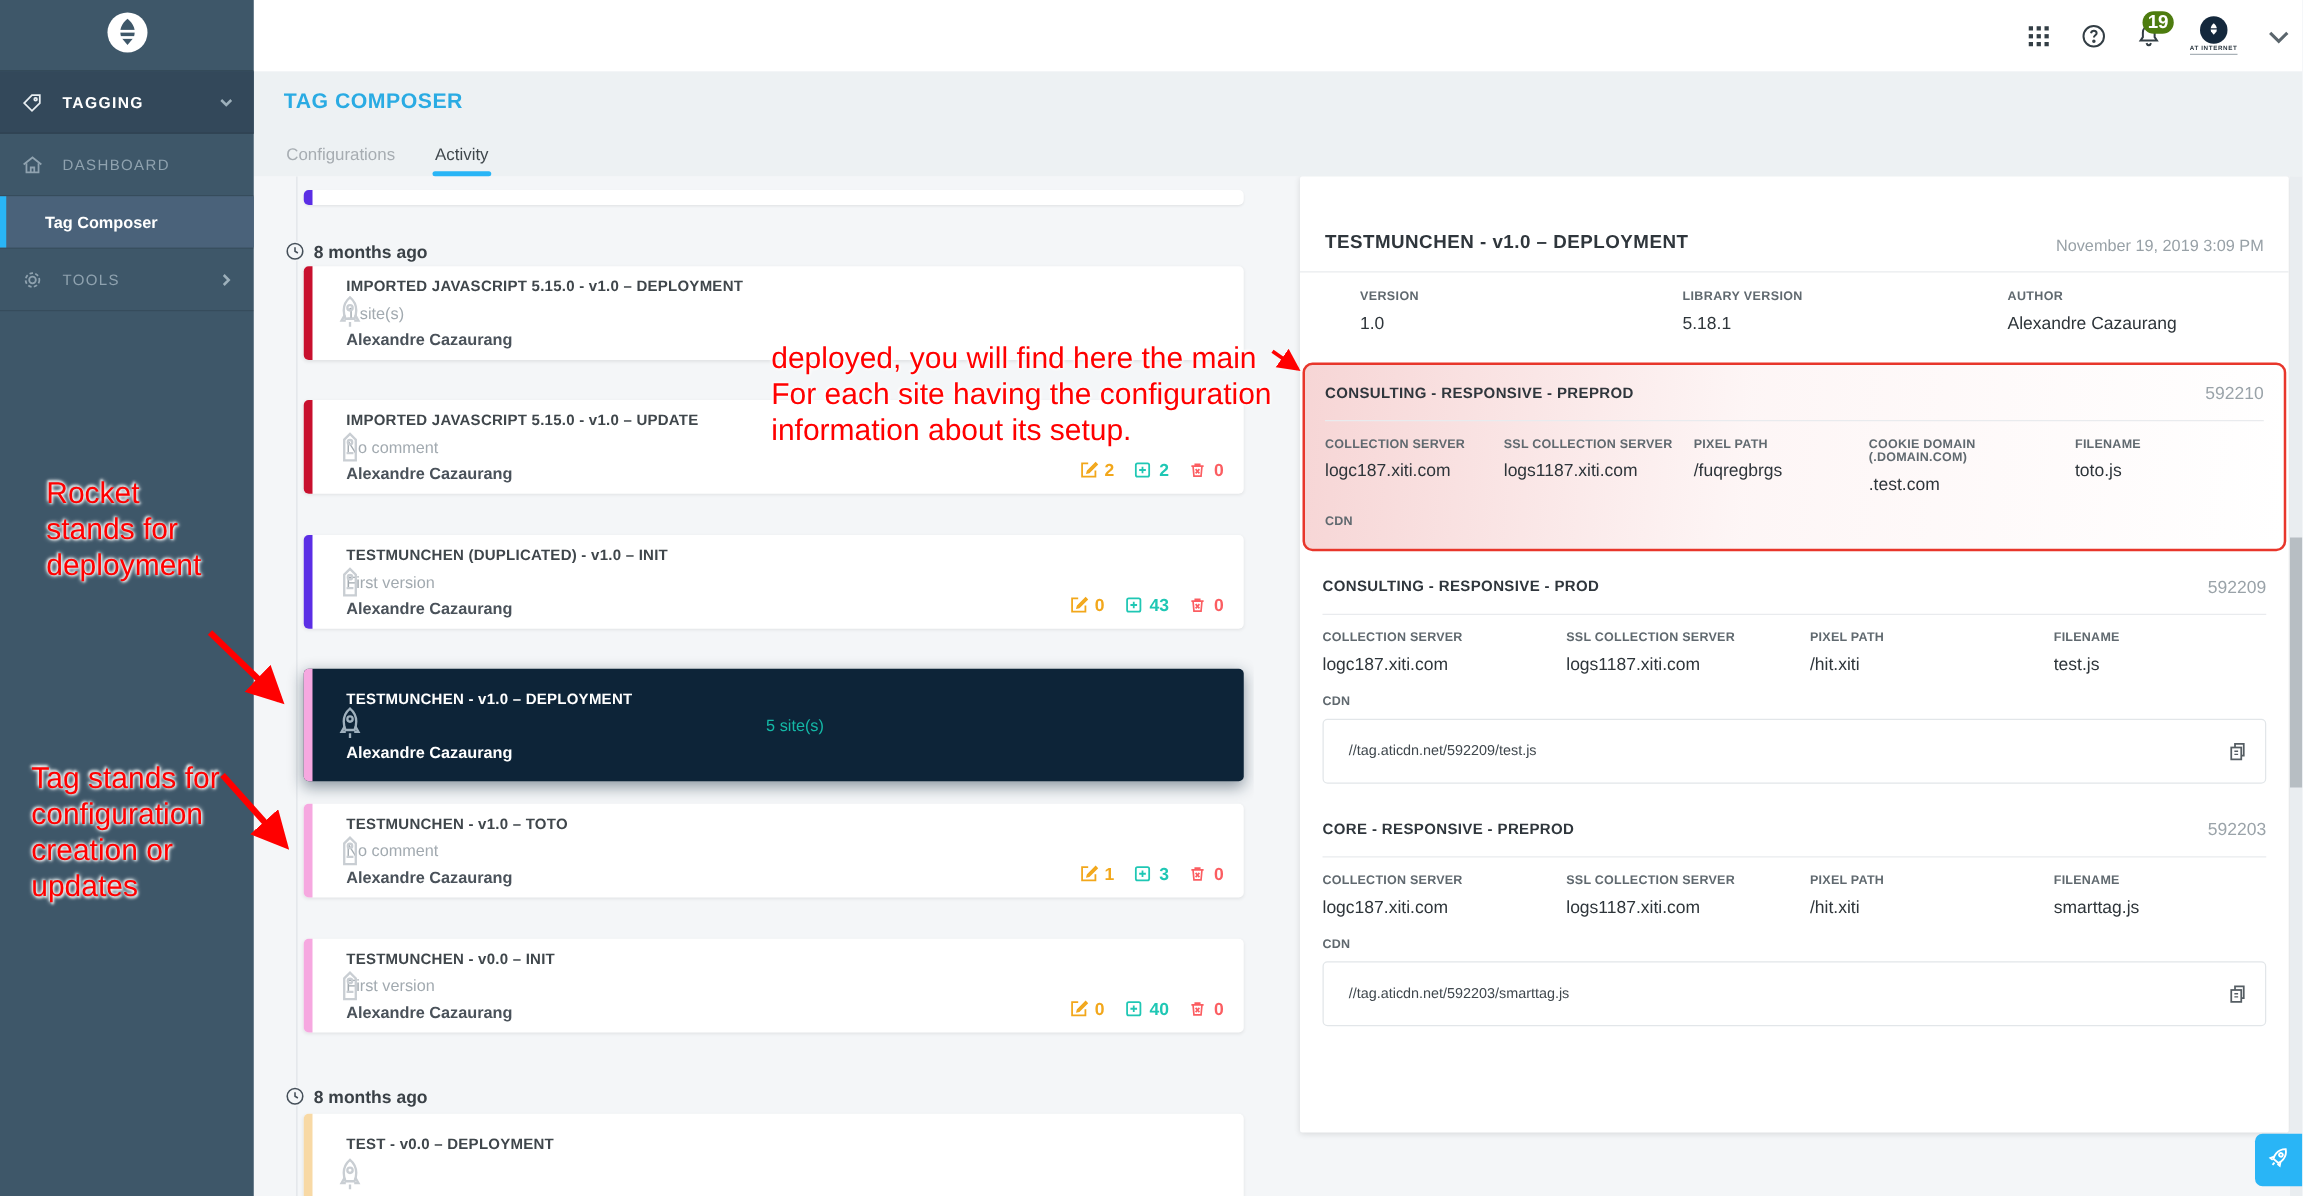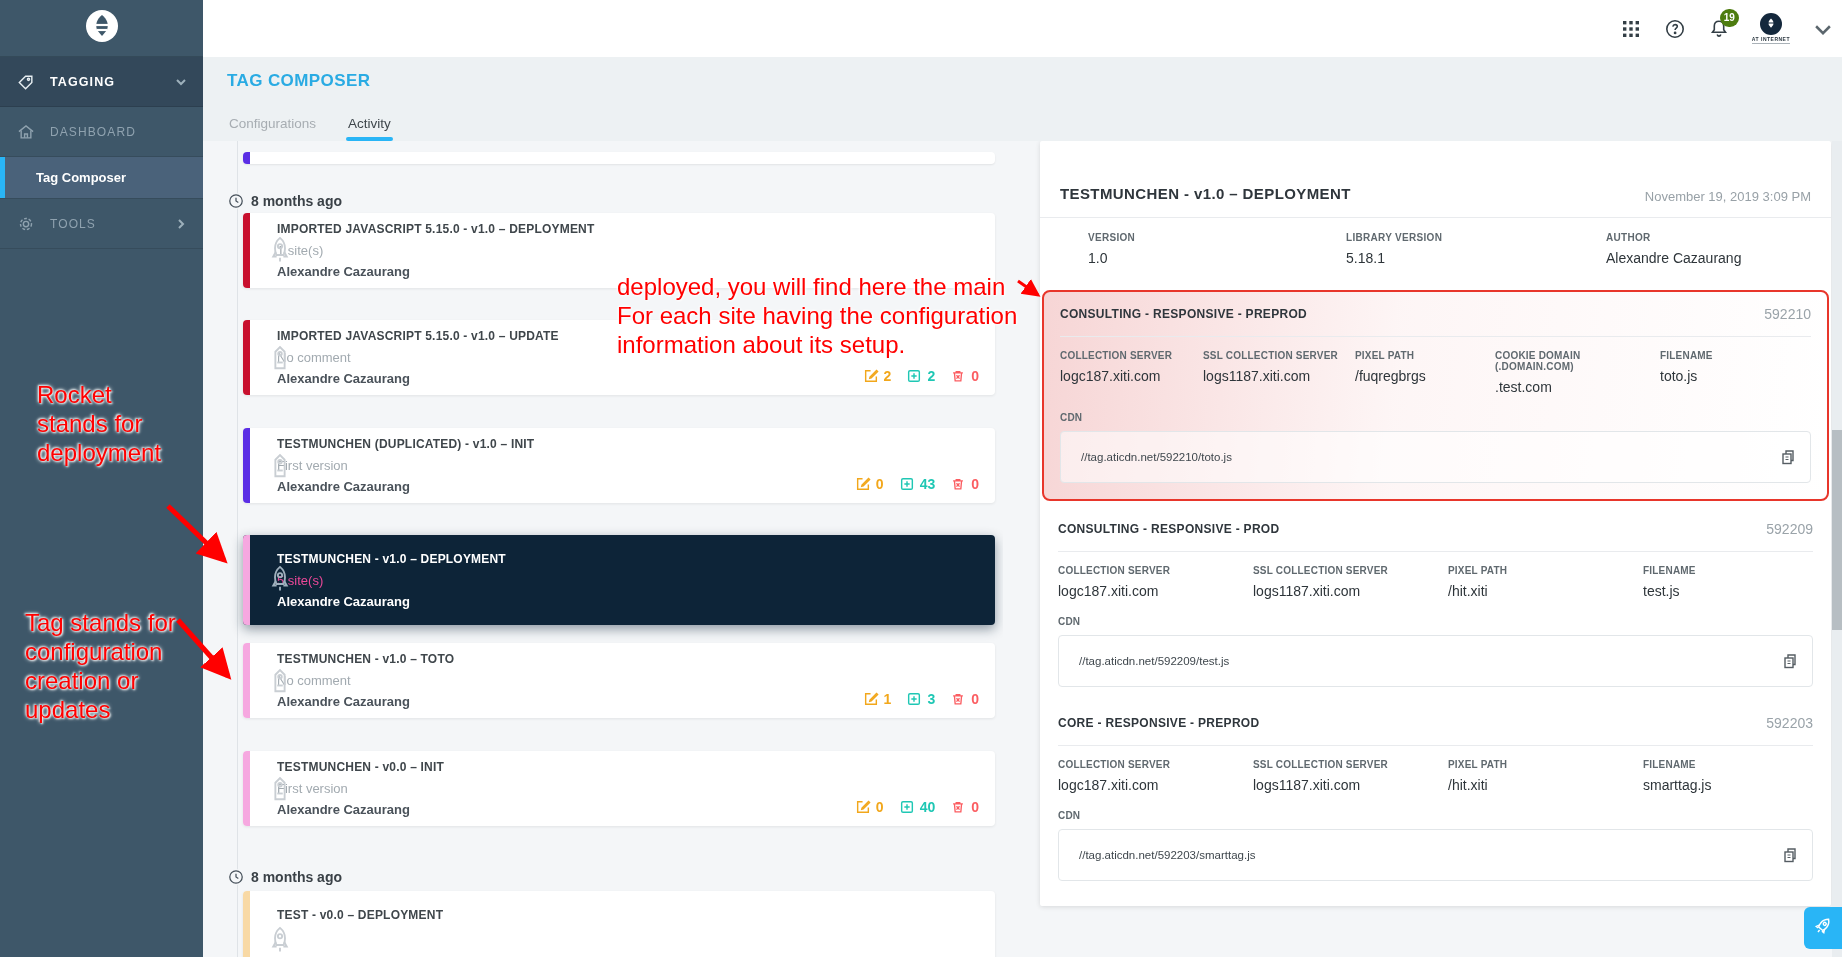--- a/index.html
+++ b/index.html
@@ -21,21 +21,21 @@
   .side-sub.active::before { content:""; position:absolute; left:0; top:0; bottom:0; width:5px; background:#29b5f6; }
   .side-sub .ext { margin-left:8px; color:#cfd9e0; }
   .side-sub .ext svg { width:13px; height:13px; display:block; }
   .side-rest { border-bottom:1px solid rgba(0,0,0,.12); }
 
   
   .topbar { position:absolute; left:203px; top:0; right:0; height:57px; background:#ffffff; display:flex; align-items:center; justify-content:flex-end; padding-right:14px; gap:22px; z-index:4; }
   .tb-ico { width:22px; height:22px; color:#333e45; cursor:pointer; position:relative; }
   .tb-ico svg { width:22px; height:22px; display:block; }
   .bell-wrap { position:relative; cursor:pointer; }
-  .badge { position:absolute; top:-9px; right:-9px; min-width:18px; height:18px; border-radius:9px; background:#4d7c0f; color:#fff; font-size:10px; font-weight:700; display:flex; align-items:center; justify-content:center; padding:0 4px; }
+  .badge { position:absolute; top:-9px; right:-9px; min-width:18px; height:18px; border-radius:9px; background:#4d7c0f; color:#fff; font-size:15px; font-weight:700; display:flex; align-items:center; justify-content:center; padding:0 4px; }
   .brand { display:flex; flex-direction:column; align-items:center; cursor:pointer; line-height:1; }
   .brand-circle { width:22px; height:22px; border-radius:50%; background:#14283c; display:flex; align-items:center; justify-content:center; }
   .brand-circle svg { width:14px; height:14px; display:block; }
   .brand-name { font-size:5px; letter-spacing:.5px; color:#2b3740; margin-top:2px; font-weight:700; border-bottom:1px solid #aab2b8; padding-bottom:1px; }
 
   
   .pageheader { position:absolute; left:203px; top:57px; right:0; height:84px; background:#edf1f3; z-index:3; }
   .page-title { position:absolute; left:24px; top:14px; font-size:17px; font-weight:700; letter-spacing:.4px; color:#2aabe3; }
   .tabs { position:absolute; left:26px; bottom:0; display:flex; gap:32px; }
   .tab { font-size:13.5px; padding-bottom:10px; color:#a7adb2; cursor:pointer; position:relative; }
@@ -57,21 +57,21 @@
   .card .cicon svg { width:30px; height:34px; display:block; }
   .ctitle { font-size:12px; font-weight:700; letter-spacing:.2px; color:#3f464b; line-height:15px; }
   .ccomment { font-size:13px; color:#a2aab0; line-height:15px; }
   .cauthor { font-size:13px; font-weight:600; color:#4a525a; line-height:15px; }
   .ccounts { position:absolute; right:16px; bottom:11px; display:flex; gap:15px; align-items:center; font-size:14px; font-weight:600; }
   .cnt { display:flex; align-items:center; gap:5px; }
   .cnt svg { width:16px; height:16px; display:block; }
   .cnt.mod { color:#f2a71b; } .cnt.add { color:#1fc7b4; } .cnt.del { color:#fb5d61; }
   .card.selected { height:90px; background:#0d2438; box-shadow:0 4px 12px rgba(13,36,56,.45); }
   .card.selected .ctitle, .card.selected .cauthor { color:#ffffff; }
-  .card.selected .ccomment { color:#ec4899; }
+  .card.selected .ccomment { color:#14b8a6;text-align:center; }
   .card.selected .cicon { color:#9fb0bd; }
   .card.partial { height:100px; justify-content:flex-start; padding-top:17px; }
   .card.sliver { height:12px; padding:0; margin-bottom:26px; box-shadow:0 1px 2px rgba(0,0,0,.08); }
   .gap2 { margin-top:32px; } .gap3 { margin-top:33px; } .gap-sel { margin-top:32px; } .gap-after-sel { margin-top:18px; }
   .ghead2 { margin-top:40px; margin-bottom:4px; }
   .ghead1 { margin-bottom:2px; }
   .first-card { margin-top:1px; }
 
   
   .panel { position:absolute; left:837px; top:0; width:791px; height:765px; background:#ffffff; border-radius:2px; box-shadow:0 1px 5px rgba(0,0,0,.12); overflow:hidden; }
@@ -507,30 +507,20 @@
               <div class="field">
       <div class="flabel">COOKIE DOMAIN (.DOMAIN.COM)</div>
       <div class="fvalue">.test.com</div>
               </div>
               <div class="field">
       <div class="flabel">FILENAME</div>
       <div class="fvalue">toto.js</div>
               </div>
             </div>
     <div class="cdn-label">CDN</div>
-    <div class="cdn-box">
-      <span class="cdn-url">//tag.aticdn.net/592210/toto.js</span>
-      <span class="copy-btn">
-                <svg viewBox="0 0 18 18" fill="none" stroke="currentColor" stroke-width="1.4">
-                  <rect x="4" y="6" width="8" height="9.5"></rect>
-                  <path d="M7 6V3h7v9.5h-2"></path>
-                  <path d="M6.5 9h3M6.5 11.5h3" stroke-width="1.1"></path>
-                </svg>
-              </span>
-    </div>
   </div>
           <div class="site ">
     <div class="site-head">
       <span class="site-name">CONSULTING - RESPONSIVE - PROD</span>
       <span class="site-id">592209</span>
     </div>
     <div class="site-div"></div>
     <div class="fields f4">
               <div class="field">
       <div class="flabel">COLLECTION SERVER</div>

